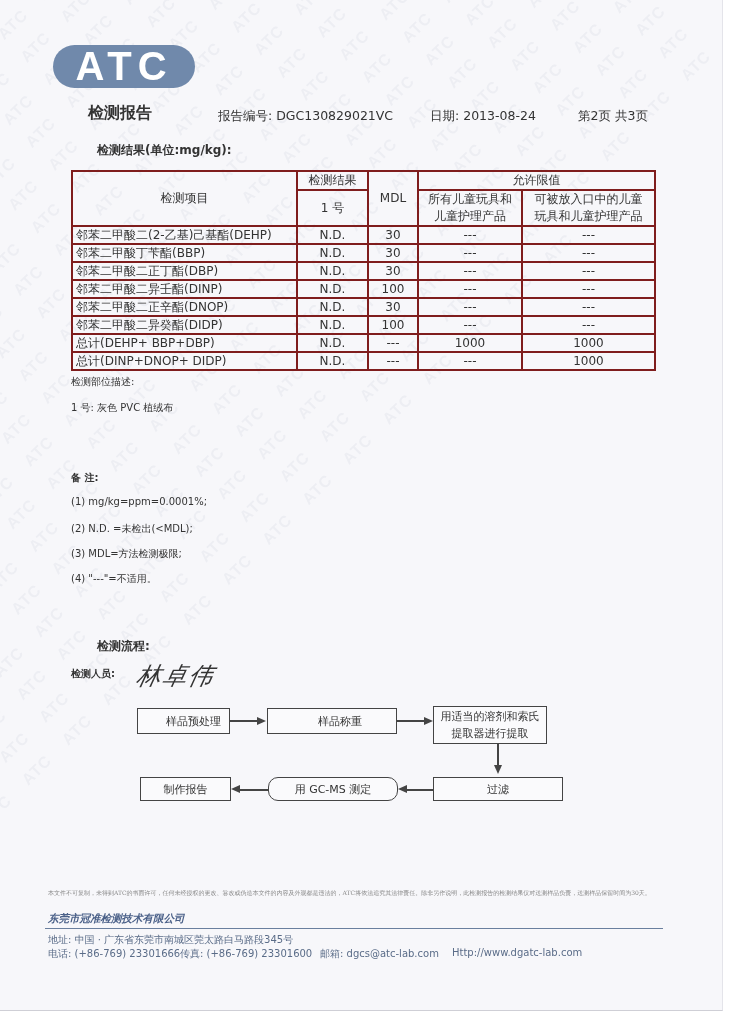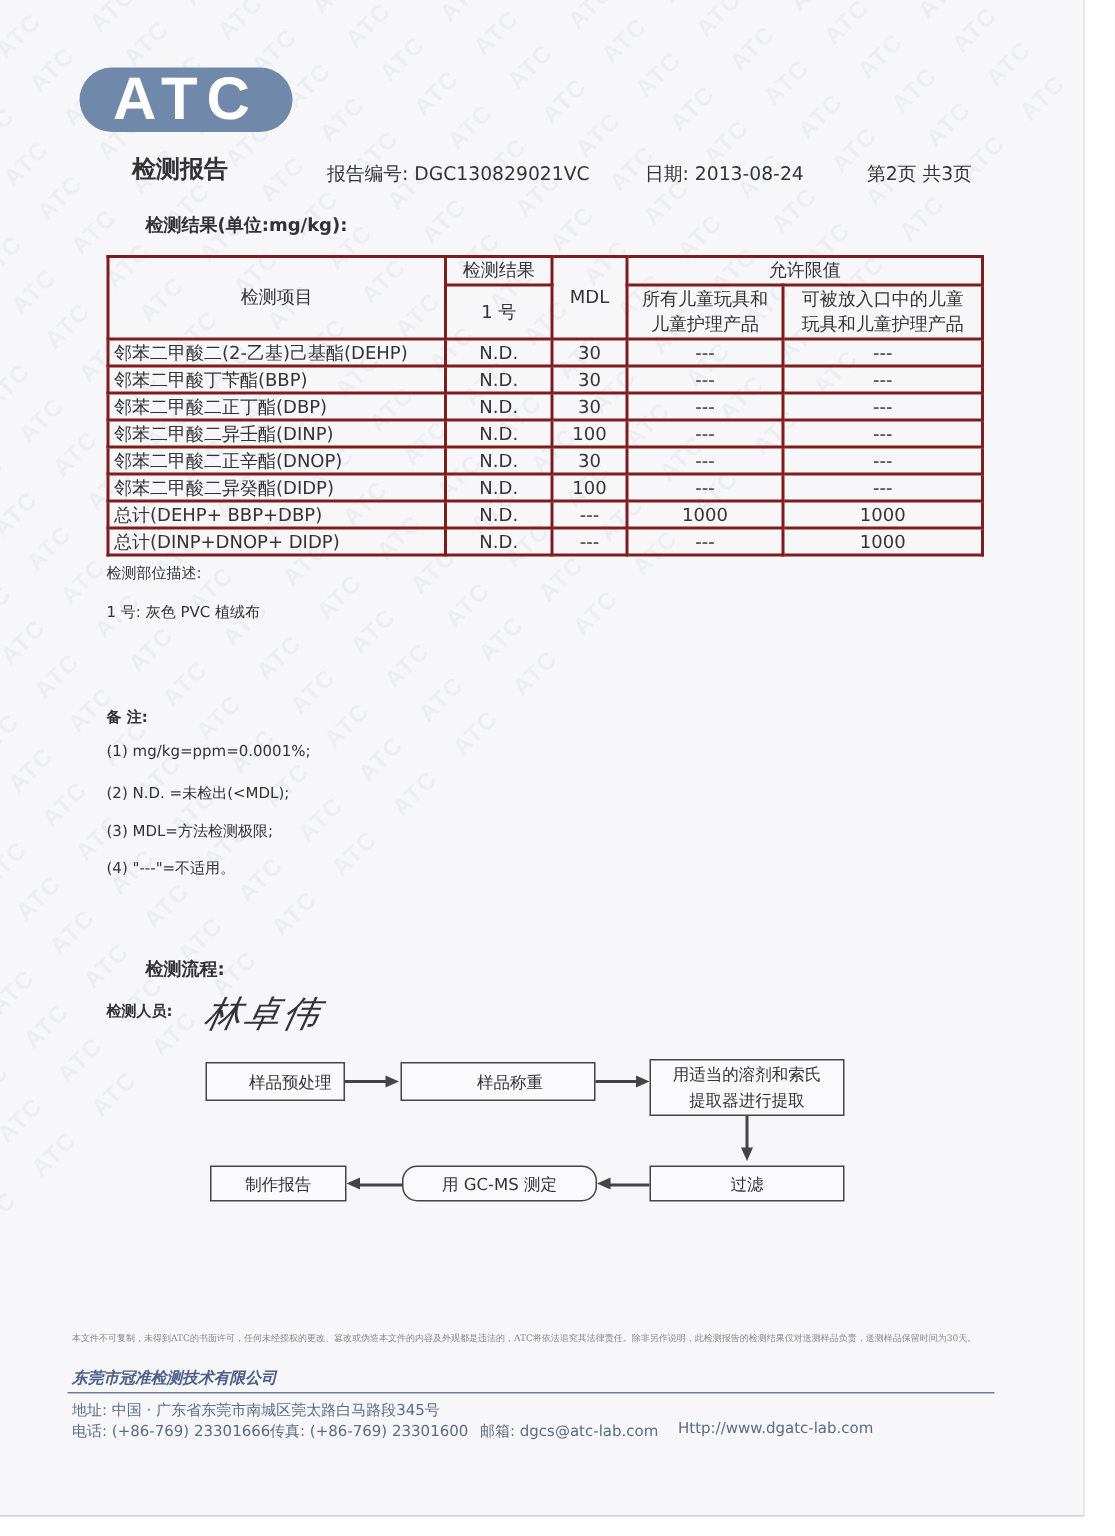--- a/index.html
+++ b/index.html
@@ -621,21 +621,21 @@
   <div class="abs sig">林卓伟</div>
 
   <div class="fbox" style="left:137px; top:708px; width:93px; height:26px;padding-left:20px;">样品预处理</div>
   <div class="arrow-h" style="left:230px; top:720px; width:28px;"></div>
   <div class="tip-r" style="left:257px; top:717px;"></div>
 
   <div class="fbox" style="left:267px; top:708px; width:130px; height:26px;padding-left:16px;">样品称重</div>
   <div class="arrow-h" style="left:397px; top:720px; width:28px;"></div>
   <div class="tip-r" style="left:424px; top:717px;"></div>
 
-  <div class="fbox" style="left:433px; top:706px; width:130px; height:38px;">
+  <div class="fbox" style="left:433px; top:706px; width:114px; height:38px;">
     <div>
       <div>用适当的溶剂和索氏</div>
       <div>提取器进行提取</div>
     </div>
   </div>
   <div class="arrow-v" style="left:497px; top:744px; height:22px;"></div>
   <div class="tip-d" style="left:494px; top:765px;"></div>
 
   <div class="fbox" style="left:433px; top:777px; width:130px; height:24px;">过滤</div>
   <div class="tip-l" style="left:398px; top:785px;"></div>

